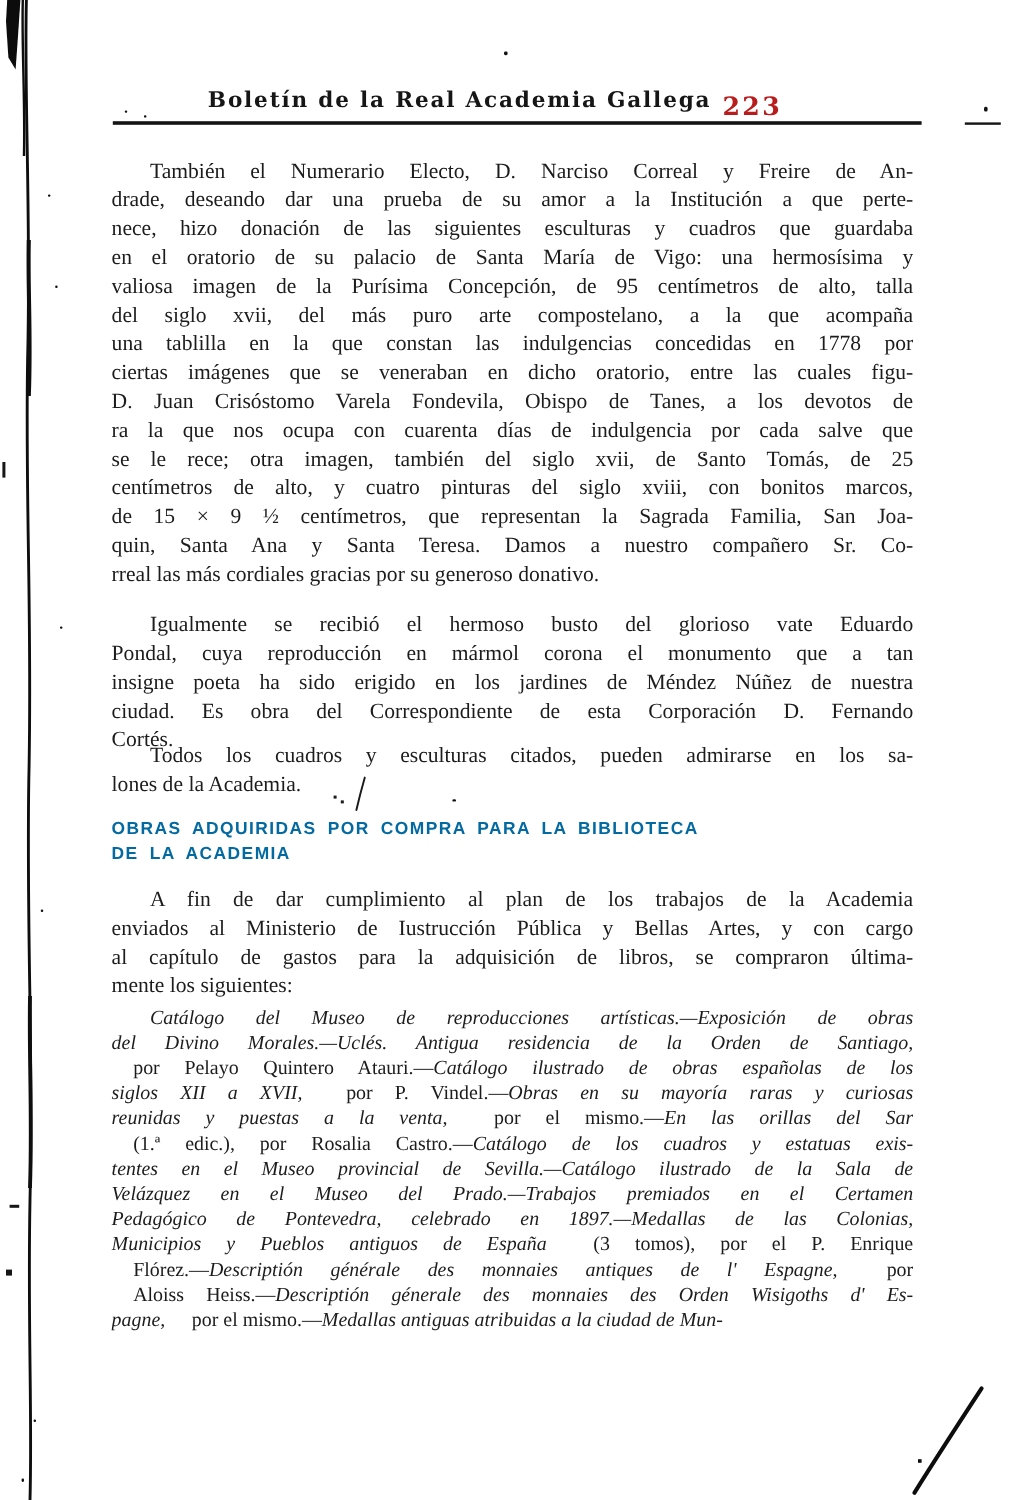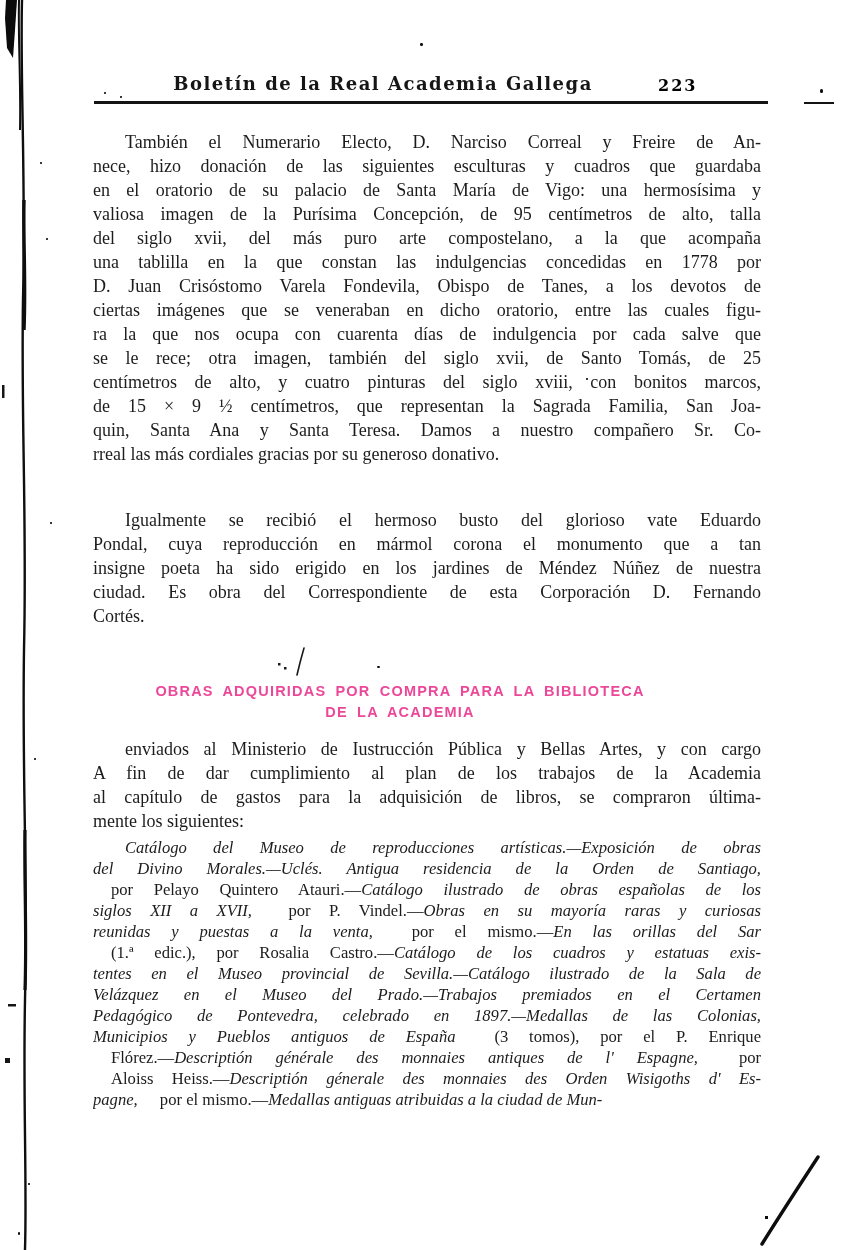--- a/index.html
+++ b/index.html
@@ -11,24 +11,24 @@
   }
   
   .hdr-title {
     position:absolute; left:93px; top:73px; width:580px;
     text-align:center;
     font-family:"DejaVu Serif", serif;
     font-weight:bold; font-size:18px; letter-spacing:1.5px;
     color:#161616;
   }
   .hdr-page {
-    position:absolute; left:658px; top:76px;
+    position:absolute; left:602px; top:76px;
     font-family:"DejaVu Serif", serif;
-    font-weight:bold; font-size:16px; letter-spacing:2px;
-    color:#000000;
+    font-weight:bold; font-size:21px; letter-spacing:2px;
+    color:#b91c1c;
   }
   .hdr-rule { position:absolute; left:94px; top:101px; width:674px; height:3px; background:#141414; }
   .hdr-rule-dash { position:absolute; left:804px; top:102px; width:30px; height:2px; background:#141414; }
 
   
   .para { position:absolute; left:93px; width:668px; font-size:18px; }
   .para .tline {
     height:24px; line-height:24px; overflow:hidden;
     text-align:justify; text-align-last:justify;
     white-space:nowrap;
@@ -40,25 +40,24 @@
   #p3 { top:617px; }
   #p4 { top:737px; }
   #p5 { top:837px; font-size:16.6px; }
   #p5 .tline { height:21px; line-height:21px; }
   .it { font-style:italic; }
   .rm { font-style:normal;margin-left:18px; }
 
   
   .section-heading {
     position:absolute; left:93px; top:681px; width:614px;
-    text-align:center;
     font-family:"Liberation Sans", sans-serif;
     font-weight:bold; font-size:14.5px;
     letter-spacing:1.2px; word-spacing:4px;
-    color:#ec4899;
+    color:#0369a1;
     line-height:21px;
   }
 
   
   .artifact { position:absolute; pointer-events:none; }
   .speck { position:absolute; background:#121212; border-radius:40%; }
 </style>
 </head>
 <body>
 
@@ -77,50 +76,55 @@
 
   <div>
     <div class="hdr-title">Boletín de la Real Academia Gallega</div>
     <div class="hdr-page">223</div>
     <div class="hdr-rule"></div>
     <div class="hdr-rule-dash"></div>
   </div>
 
   <div id="p1" class="para indent">
       <div class="tline">También el Numerario Electo, D. Narciso Correal y Freire de An-</div>
+      <div class="tline">drade, deseando dar una prueba de su amor a la Institución a que perte-</div>
       <div class="tline">nece, hizo donación de las siguientes esculturas y cuadros que guardaba</div>
       <div class="tline">en el oratorio de su palacio de Santa María de Vigo: una hermosísima y</div>
       <div class="tline">valiosa imagen de la Purísima Concepción, de 95 centímetros de alto, talla</div>
       <div class="tline">del siglo xvii, del más puro arte compostelano, a la que acompaña</div>
       <div class="tline">una tablilla en la que constan las indulgencias concedidas en 1778 por</div>
+      <div class="tline">ciertas imágenes que se veneraban en dicho oratorio, entre las cuales figu-</div>
       <div class="tline">D. Juan Crisóstomo Varela Fondevila, Obispo de Tanes, a los devotos de</div>
-      <div class="tline">ciertas imágenes que se veneraban en dicho oratorio, entre las cuales figu-</div>
       <div class="tline">ra la que nos ocupa con cuarenta días de indulgencia por cada salve que</div>
       <div class="tline">se le rece; otra imagen, también del siglo xvii, de Santo Tomás, de 25</div>
       <div class="tline">centímetros de alto, y cuatro pinturas del siglo xviii, con bonitos marcos,</div>
       <div class="tline">de 15 × 9 ½ centímetros, que representan la Sagrada Familia, San Joa-</div>
       <div class="tline">quin, Santa Ana y Santa Teresa.  Damos a nuestro compañero Sr. Co-</div>
       <div class="tline last">rreal las más cordiales gracias por su generoso donativo.</div>
     </div>
   <div id="p2" class="para indent">
       <div class="tline">Igualmente se recibió el hermoso busto del glorioso vate Eduardo</div>
       <div class="tline">Pondal, cuya reproducción en mármol corona el monumento que a tan</div>
       <div class="tline">insigne poeta ha sido erigido en los jardines de Méndez Núñez de nuestra</div>
       <div class="tline">ciudad. Es obra del Correspondiente de esta Corporación D. Fernando</div>
       <div class="tline last">Cortés.</div>
     </div>
+  <div id="p3" class="para indent">
+      <div class="tline">Todos los cuadros y esculturas citados, pueden admirarse en los sa-</div>
+      <div class="tline last">lones de la Academia.</div>
+    </div>
 
   <div class="section-heading">
     <div>OBRAS ADQUIRIDAS POR COMPRA PARA LA BIBLIOTECA</div>
     <div>DE LA ACADEMIA</div>
   </div>
 
   <div id="p4" class="para indent">
+      <div class="tline">A fin de dar cumplimiento al plan de los trabajos de la Academia</div>
       <div class="tline">enviados al Ministerio de Iustrucción Pública y Bellas Artes, y con cargo</div>
-      <div class="tline">A fin de dar cumplimiento al plan de los trabajos de la Academia</div>
       <div class="tline">al capítulo de gastos para la adquisición de libros, se compraron última-</div>
       <div class="tline last">mente los siguientes:</div>
     </div>
   <div id="p5" class="para indent">
       <div class="tline"><span class="it">Catálogo del Museo de reproducciones artísticas.—Exposición de obras</span></div>
       <div class="tline"><span class="it">del Divino Morales.—Uclés. Antigua residencia de la Orden de Santiago,</span></div>
       <div class="tline"><span class="rm">por Pelayo Quintero Atauri.—</span><span class="it">Catálogo ilustrado de obras españolas de los</span></div>
       <div class="tline"><span class="it">siglos XII a XVII, </span><span class="rm">por P. Vindel.—</span><span class="it">Obras en su mayoría raras y curiosas</span></div>
       <div class="tline"><span class="it">reunidas y puestas a la venta, </span><span class="rm">por el mismo.—</span><span class="it">En las orillas del Sar</span></div>
       <div class="tline"><span class="rm">(1.ª edic.), por Rosalia Castro.—</span><span class="it">Catálogo de los cuadros y estatuas exis-</span></div>

